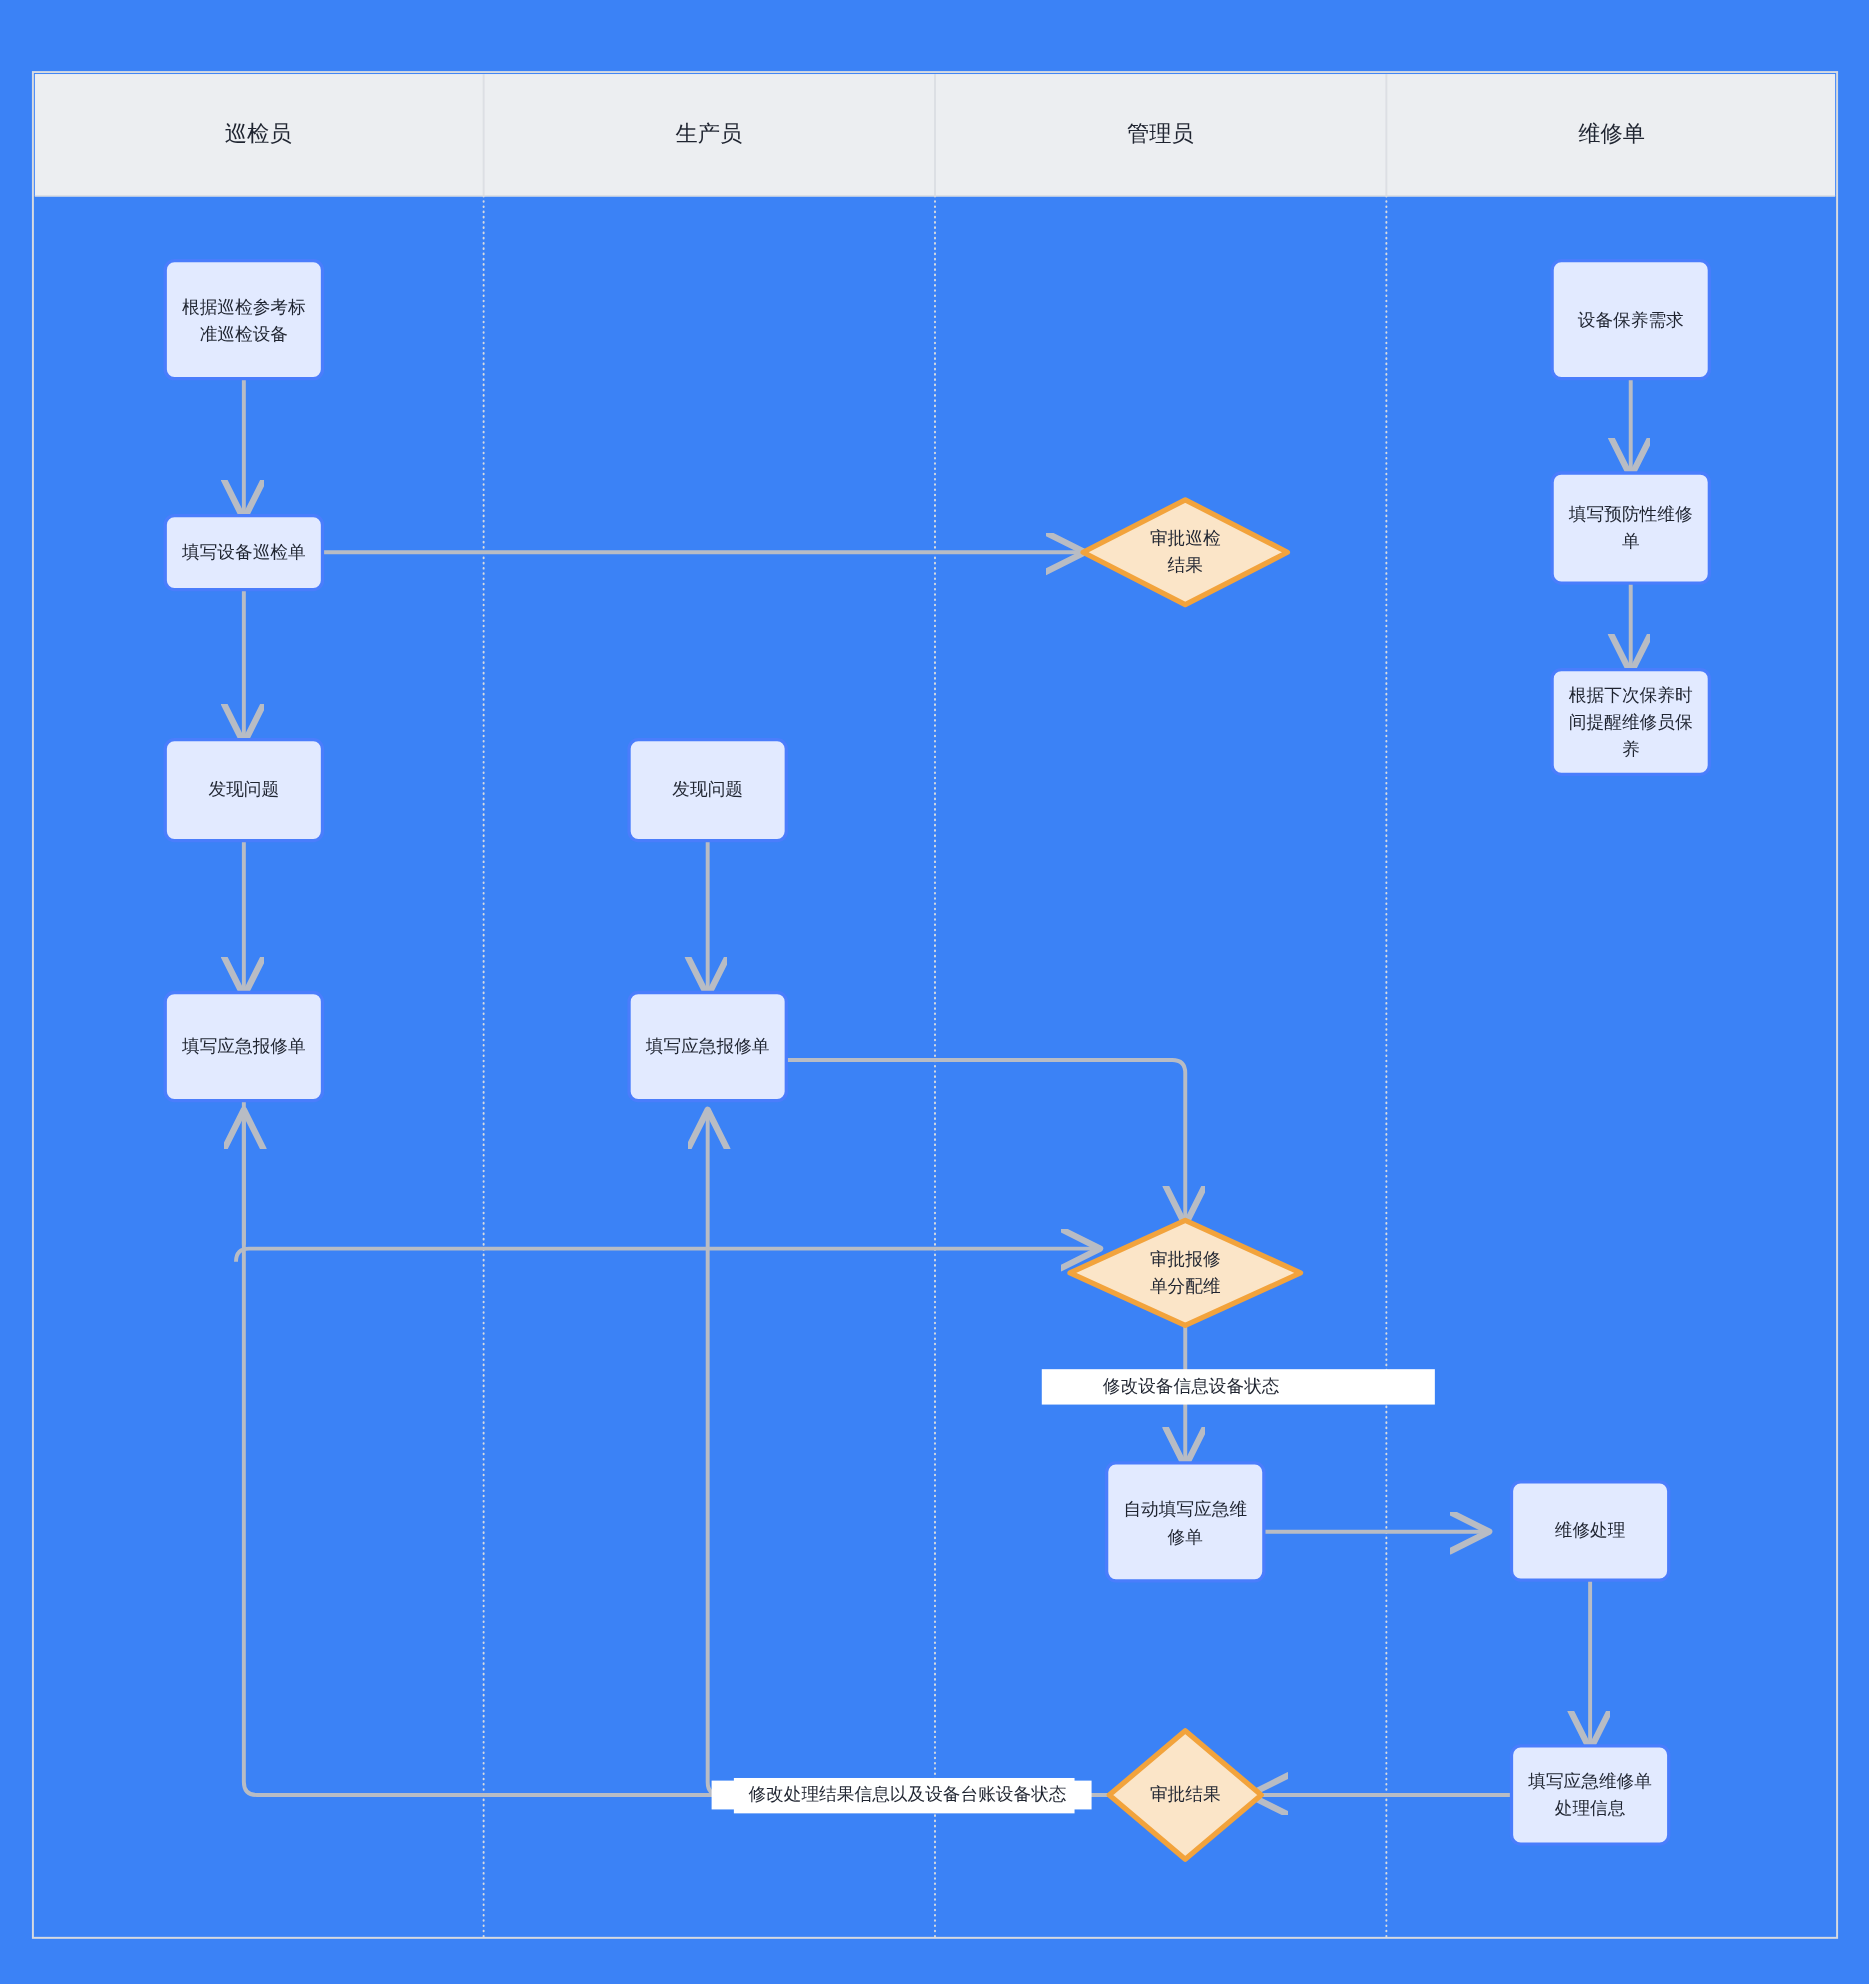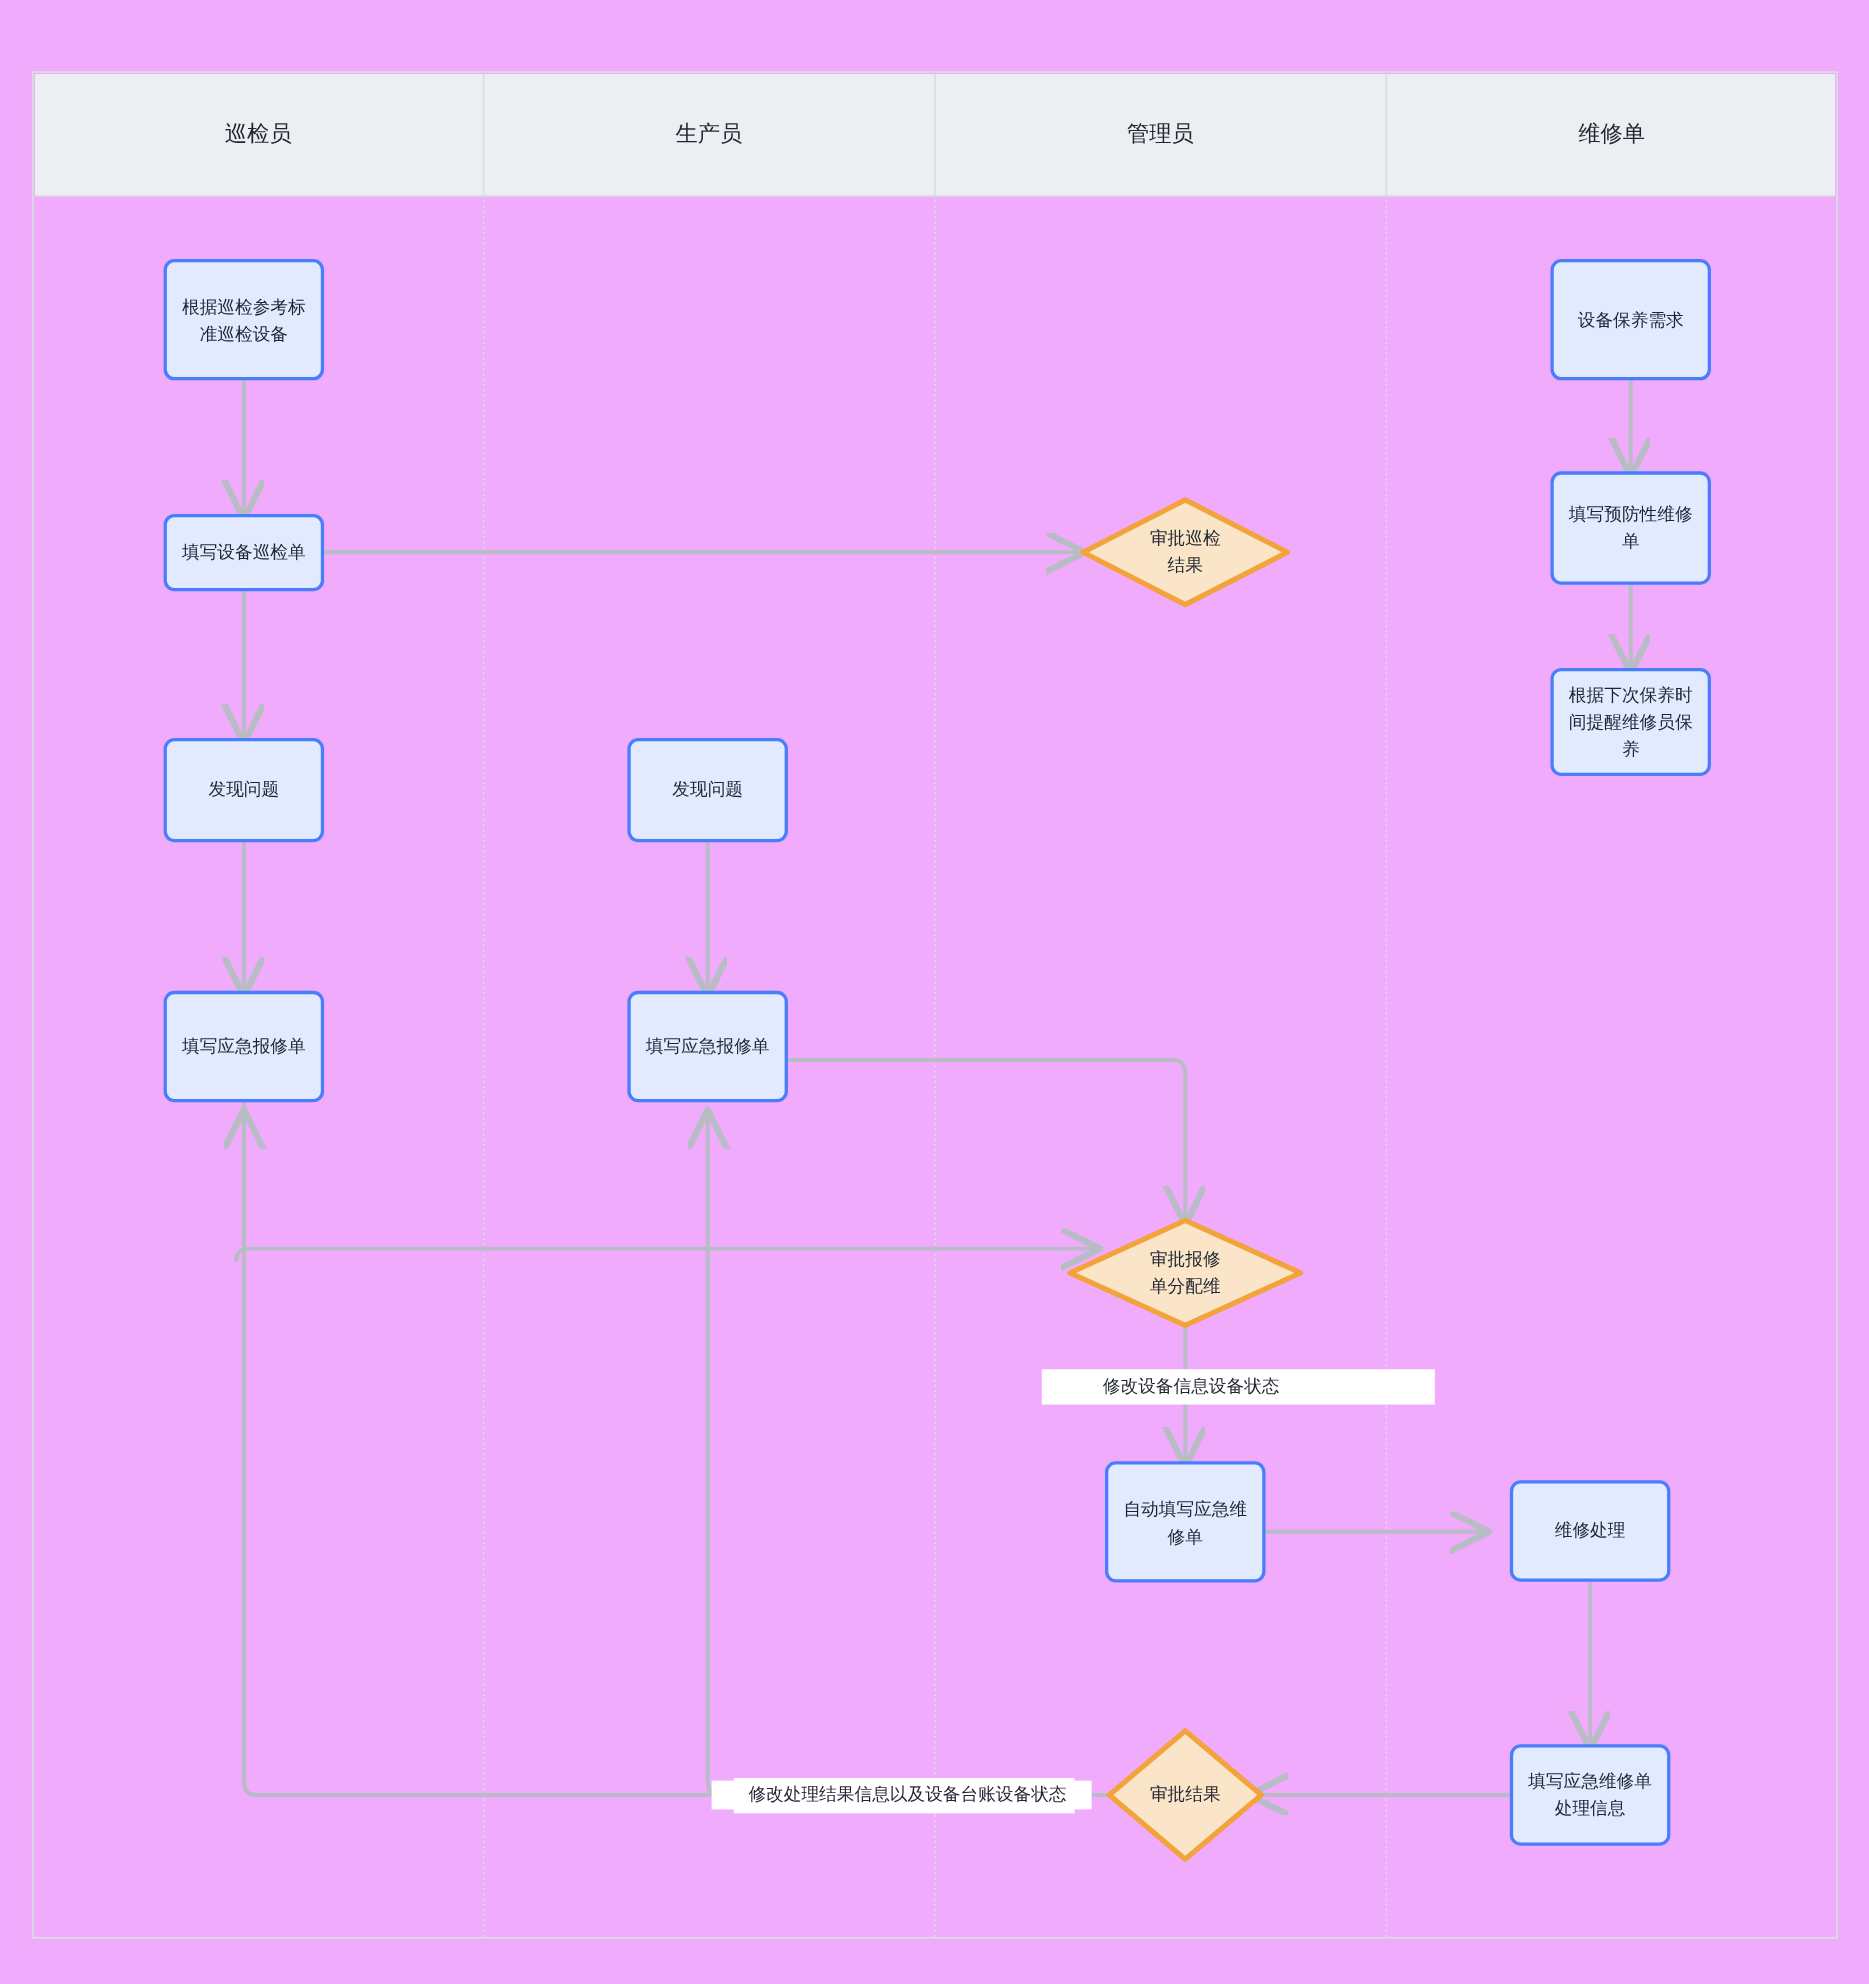--- a/index.html
+++ b/index.html
@@ -10,21 +10,21 @@
   body {
     width: 1870px;
     height: 1985px;
     font-family: "Liberation Sans", "DejaVu Sans", sans-serif;
     overflow: hidden;
   }
   #stage {
     position: relative;
     width: 1870px;
     height: 1985px;
-    background: #f0abfc;
+    background: #3b82f6;
   }
   #canvas {
     position: absolute;
     left: 0;
     top: 0;
     width: 1870px;
     height: 1985px;
   }
   .lane-header-label {
     font-size: 34px;

